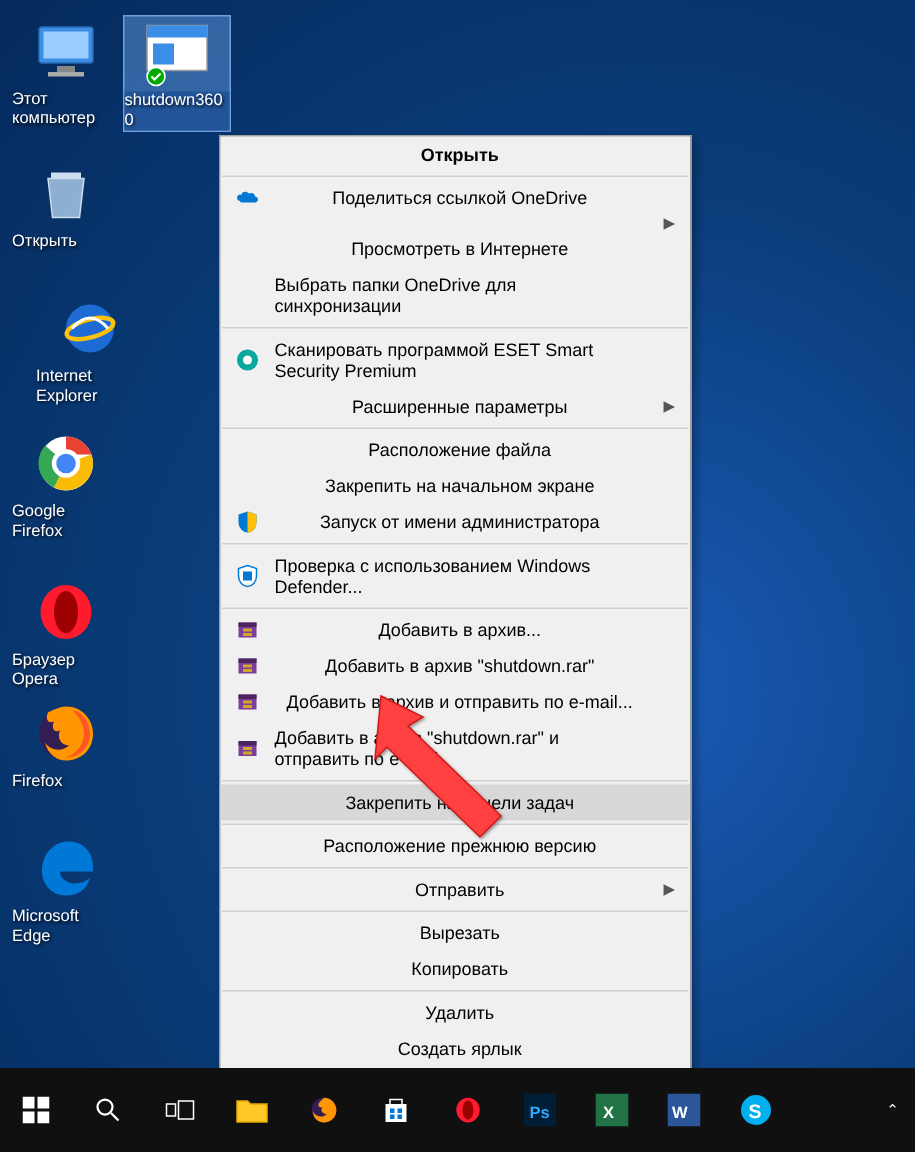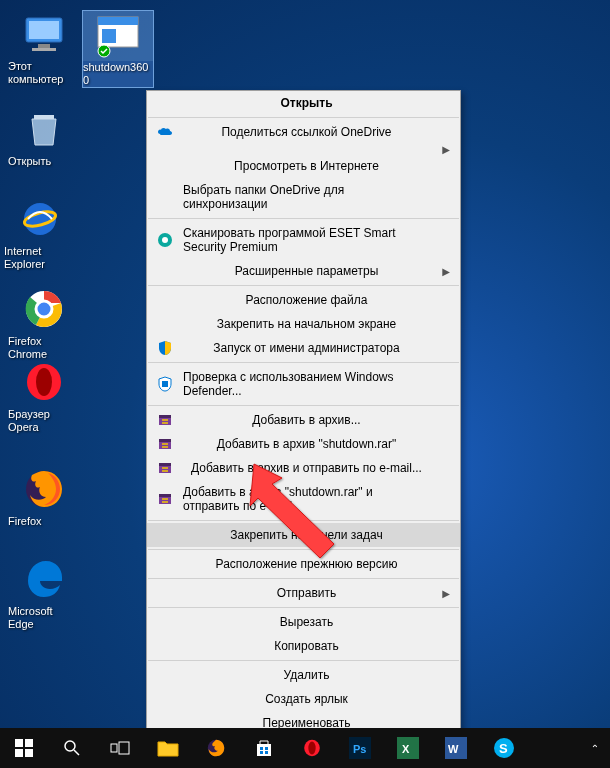--- a/index.html
+++ b/index.html
@@ -14,21 +14,21 @@
 .ctx { position: absolute; left: 146px; top: 90px; width: 315px; background: #f0f0f0; border: 1px solid #a0a0a0; box-shadow: 3px 3px 6px rgba(0,0,0,0.3); font-size: 12px; }
 .ctx .item { padding: 5px 30px 5px 36px; position: relative; cursor: default; display: flex; align-items: center; justify-content: center; }
 .ctx .item.bold { font-weight: 600; }
 .ctx .item.hi { background: #d8d8d8; }
 .ctx .sep { height: 1px; background: #d0d0d0; margin: 2px 1px; }
 .ctx .item .arr { position: absolute; right: 10px; font-size: 10px; color: #555; }
 .ctx .item .micon { position: absolute; left: 10px; width: 16px; height: 16px; display: flex; align-items: center; justify-content: center; font-size: 13px; }
 
 .arrow-cursor { position: absolute; left: 244px; top: 454px; z-index: 100; pointer-events: none; }
 
-.taskbar { position: absolute; bottom: 0; left: 0; right: 0; height: 40px; background: #101010; display: flex; align-items: center; }
+.taskbar { position: absolute; bottom: 0; left: 0; right: 0; height: 56px; background: #101010; display: flex; align-items: center; }
 .tb-btn { width: 48px; height: 40px; display: flex; align-items: center; justify-content: center; cursor: pointer; }
 .tray { margin-left: auto; display: flex; align-items: center; padding-right: 4px; color: #fff; font-size: 10px; }
 .tray-icon { width: 22px; height: 40px; display: flex; align-items: center; justify-content: center; }
 </style>
 </head>
 <body>
 
 <div class="desktop">
 
   <div class="desktop-icon" style="left:8px;top:10px">
@@ -59,45 +59,45 @@
   <div class="desktop-icon" style="left:8px;top:105px">
     <div class="ico">
         <svg viewBox="0 0 48 48">
           <path d="M12 14 L36 14 L33 40 L15 40 Z" fill="rgba(200,230,255,0.7)" stroke="#cde"></path>
           <rect x="14" y="10" width="20" height="4" fill="#cde"></rect>
         </svg>
       </div>
     <div class="lbl">Открыть</div>
   </div>
 
-  <div class="desktop-icon" style="left:4px;top:195px">
+  <div class="desktop-icon" style="left:24px;top:195px">
     <div class="ico">
         <svg viewBox="0 0 48 48">
           <circle cx="24" cy="24" r="16" fill="#1e6bd6"></circle>
           <ellipse cx="24" cy="24" rx="16" ry="6" fill="none" stroke="#ffc107" stroke-width="3" transform="rotate(-15 24 24)"></ellipse>
           <path d="M12 24 Q24 10 36 24" fill="none" stroke="#fff" stroke-width="2"></path>
         </svg>
       </div>
     <div class="lbl">Internet Explorer</div>
   </div>
 
   <div class="desktop-icon" style="left:8px;top:285px">
     <div class="ico">
         <svg viewBox="0 0 48 48">
           <circle cx="24" cy="24" r="18" fill="#fff"></circle>
           <path d="M24 6 A18 18 0 0 1 41 18 L24 18 Z" fill="#ea4335"></path>
           <path d="M41 18 A18 18 0 0 1 16 40 L24 24 Z" fill="#fbbc05"></path>
           <path d="M16 40 A18 18 0 0 1 10 12 L24 24 Z" fill="#34a853"></path>
           <circle cx="24" cy="24" r="8" fill="#4285f4" stroke="#fff" stroke-width="3"></circle>
         </svg>
       </div>
-    <div class="lbl">Firefox Chrome</div>
-  </div>
-
-  <div class="desktop-icon" style="left:8px;top:358px">
+    <div class="lbl">Google Firefox</div>
+  </div>
+
+  <div class="desktop-icon" style="left:8px;top:384px">
     <div class="ico">
         <svg viewBox="0 0 48 48">
           <ellipse cx="24" cy="24" rx="17" ry="18" fill="#ff1b2d"></ellipse>
           <ellipse cx="24" cy="24" rx="8" ry="14" fill="#9c0000"></ellipse>
         </svg>
       </div>
     <div class="lbl">Браузер Opera</div>
   </div>
 
   <div class="desktop-icon" style="left:8px;top:555px">

